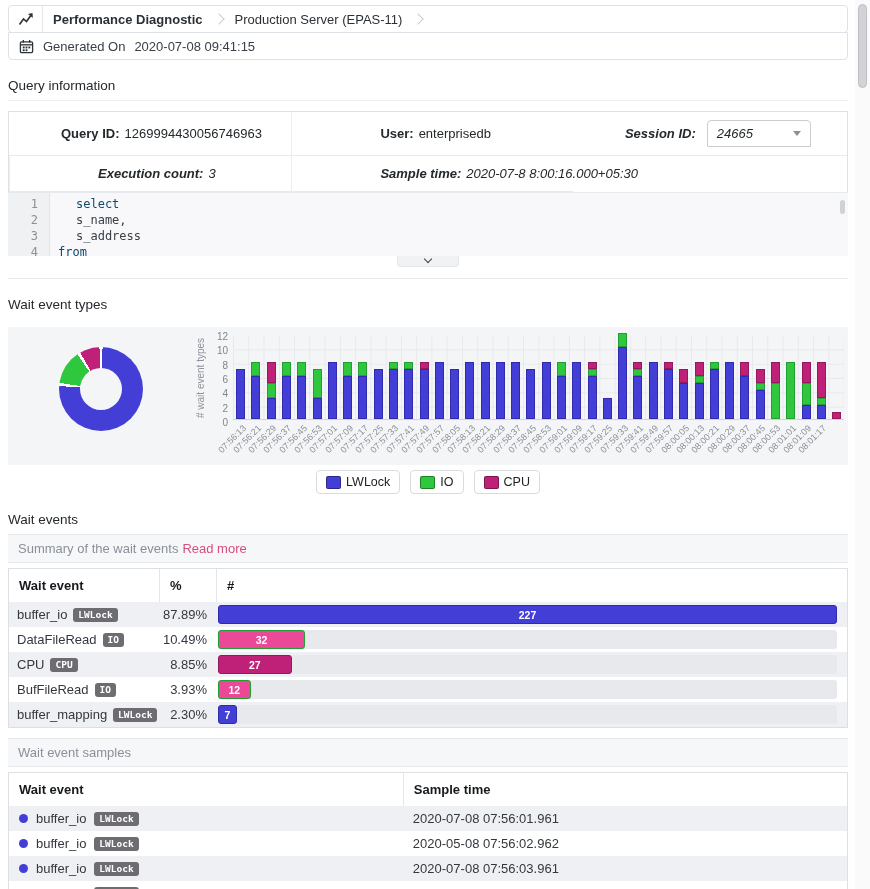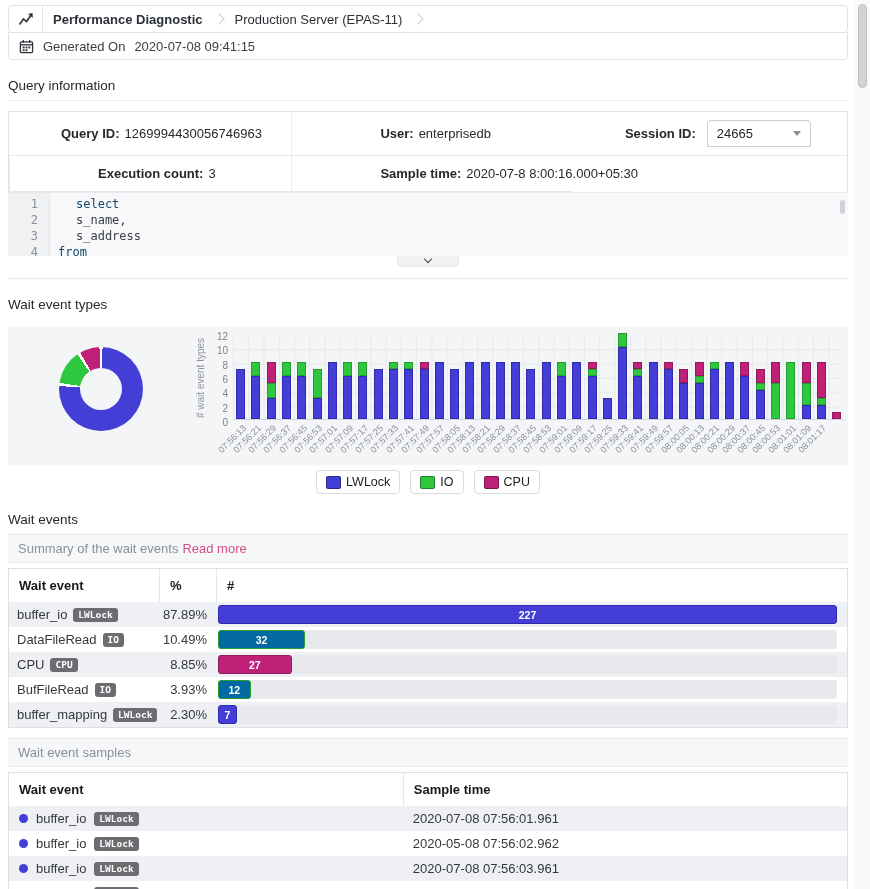--- a/index.html
+++ b/index.html
@@ -28,21 +28,21 @@
   .section-title.plain { border-bottom:none; }
   .section-title.ruled { border-bottom:1px solid #e5e7ea; }
 
   
   .qi-grid { margin-top:10px; border:1px solid #dee2e6; border-bottom:none;
              display:grid; grid-template-columns:33.7% 33.6% 32.7%; background:#fff; }
   .qi-cell { padding:8px 12px; font-size:13px; color:#24292d; border-bottom:1px solid #e7eaed;
              display:flex; align-items:center; white-space:nowrap; }
   .qi-cell.vline { border-left:1px solid #eceef1;padding-left:48px; }
   .qi-label { font-weight:bold; margin-right:5px;margin-left:40px; }
-  .qi-row2 { min-height:36px; }
+  .qi-row2 { min-height:36px;font-style:italic; }
   .session-select { display:inline-flex; align-items:center; justify-content:space-between;
                     width:104px; height:27px; border:1px solid #c9ced3; border-radius:4px 4px 0 0;
                     background:#fff; padding:0 9px; margin-left:6px; font-size:13px; color:#24292d; }
   .caret-down { width:0; height:0; border-left:4px solid transparent; border-right:4px solid transparent;
                 border-top:5px solid #8a9097; }
 
   
   .sql-editor { position:relative; height:64px; background:#f8f8fa; overflow:hidden;
                 border-top:1px solid #e7eaed; padding-top:3px; }
   .sql-gutter { position:absolute; left:0; top:0; bottom:0; width:42px; background:#eff1f3;
@@ -108,21 +108,21 @@
   .sum-row { display:grid; grid-template-columns:150px 57px 1fr; align-items:center; height:25px;
              font-size:13px; color:#33383d; }
   .sum-row.odd { background:#eff0f3; }
   .cell-name { padding:0 8px; display:flex; align-items:center; gap:6px; white-space:nowrap; overflow:hidden; }
   .cell-pct { text-align:right; padding-right:9px; }
   .cell-bar { padding:0 10px 0 2px; }
   .track { background:#e8e9ed; border-radius:3px; height:19px; position:relative; }
   .fill { height:100%; border-radius:3px; display:flex; align-items:center; justify-content:center;
           color:#fff; font-size:10.5px; font-weight:bold; min-width:17px; }
   .fill-LWLock { background:#433ed6; border:1px solid #2f2aae; }
-  .fill-IO     { background:#0369a1; border:1px solid #21a030; }
+  .fill-IO     { background:#ec4899; border:1px solid #21a030; }
   .fill-CPU    { background:#c02178; border:1px solid #921a5c; }
 
   .badge { background:#6c6c71; color:#fff; font-size:9.5px; font-weight:bold;
            font-family:"DejaVu Sans Mono", monospace; padding:1.5px 5px; border-radius:3px; flex:0 0 auto; }
 
   
   .smp-table { margin-top:5px; border:1px solid #dce0e4; background:#fff; }
   .smp-header { display:grid; grid-template-columns:47% 53%; font-weight:bold; font-size:13px; color:#16191d; }
   .smp-header > div { padding:9px 10px; }
   .smp-header .hline { border-left:1px solid #e4e7ea; }

